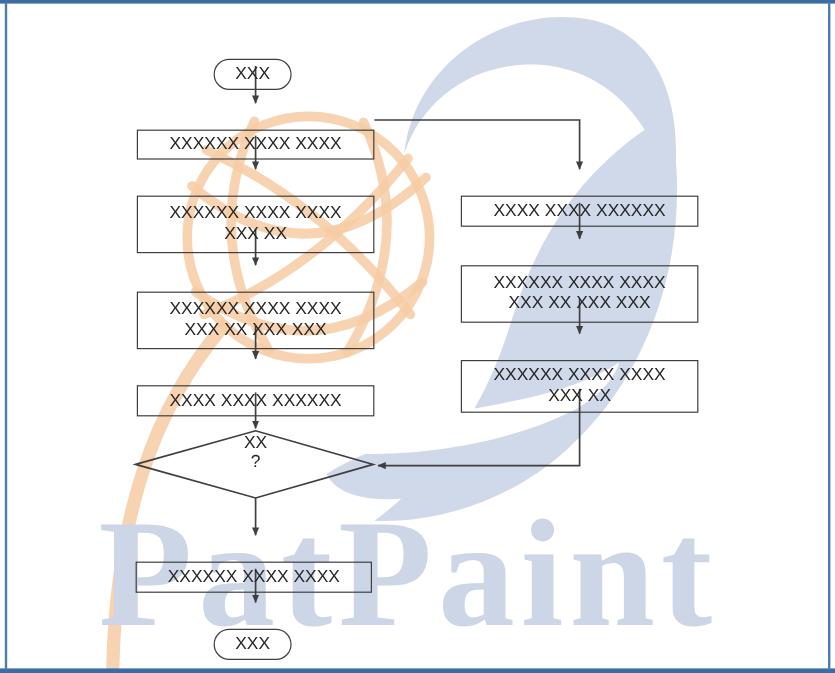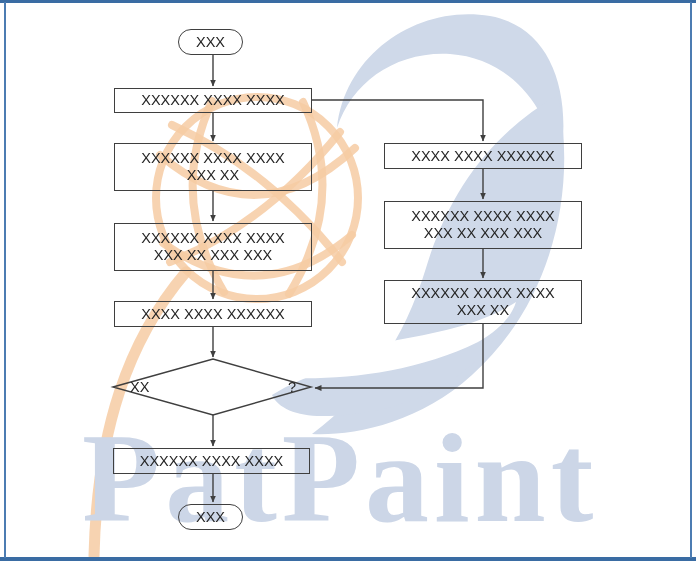--- a/index.html
+++ b/index.html
@@ -37,36 +37,36 @@
   .conn{fill:none;stroke:var(--node-stroke);stroke-width:1.4;}
   .diamond{fill:none;stroke:var(--node-stroke);stroke-width:1.4;}
   .arrowhead{fill:var(--node-stroke);}
 
   .node{
     position:absolute;z-index:4;box-sizing:border-box;
     border:1.4px solid var(--node-stroke);
     background:transparent;
     display:flex;flex-direction:column;justify-content:center;align-items:center;
     font-size:14.5px;line-height:17px;color:var(--node-text);
-    text-align:center;white-space:nowrap;
+    text-align:center;white-space:nowrap;margin-top:20px;
   }
   .terminator{border-radius:14px;}
   #start{left:178px;top:29px;width:65px;height:26px;}
   #lp1{left:114px;top:88px;width:198px;height:25px;}
   #lp2{left:114px;top:143px;width:198px;height:48px;}
   #lp3{left:114px;top:223px;width:198px;height:48px;}
   #lp4{left:114px;top:301px;width:198px;height:26px;}
   #final{left:113px;top:448px;width:197px;height:26px;}
   #end{left:178px;top:504px;width:65px;height:26px;}
   #rp1{left:384px;top:143px;width:198px;height:26px;}
   #rp2{left:384px;top:201px;width:198px;height:48px;}
   #rp3{left:384px;top:280px;width:198px;height:44px;}
   #decision-label{
     position:absolute;z-index:4;left:130px;top:361px;width:166px;height:52px;
-    display:flex;justify-content:space-between;align-items:center;
+    display:flex;flex-direction:column;justify-content:flex-start;align-items:center;
     font-size:14.5px;line-height:16px;color:var(--node-text);text-align:center;white-space:nowrap;
   }
 </style>
 </head>
 <body>
 
 <div class="page">
 
   <div class="bar-top"></div>
   <div class="bar-bottom"></div>

